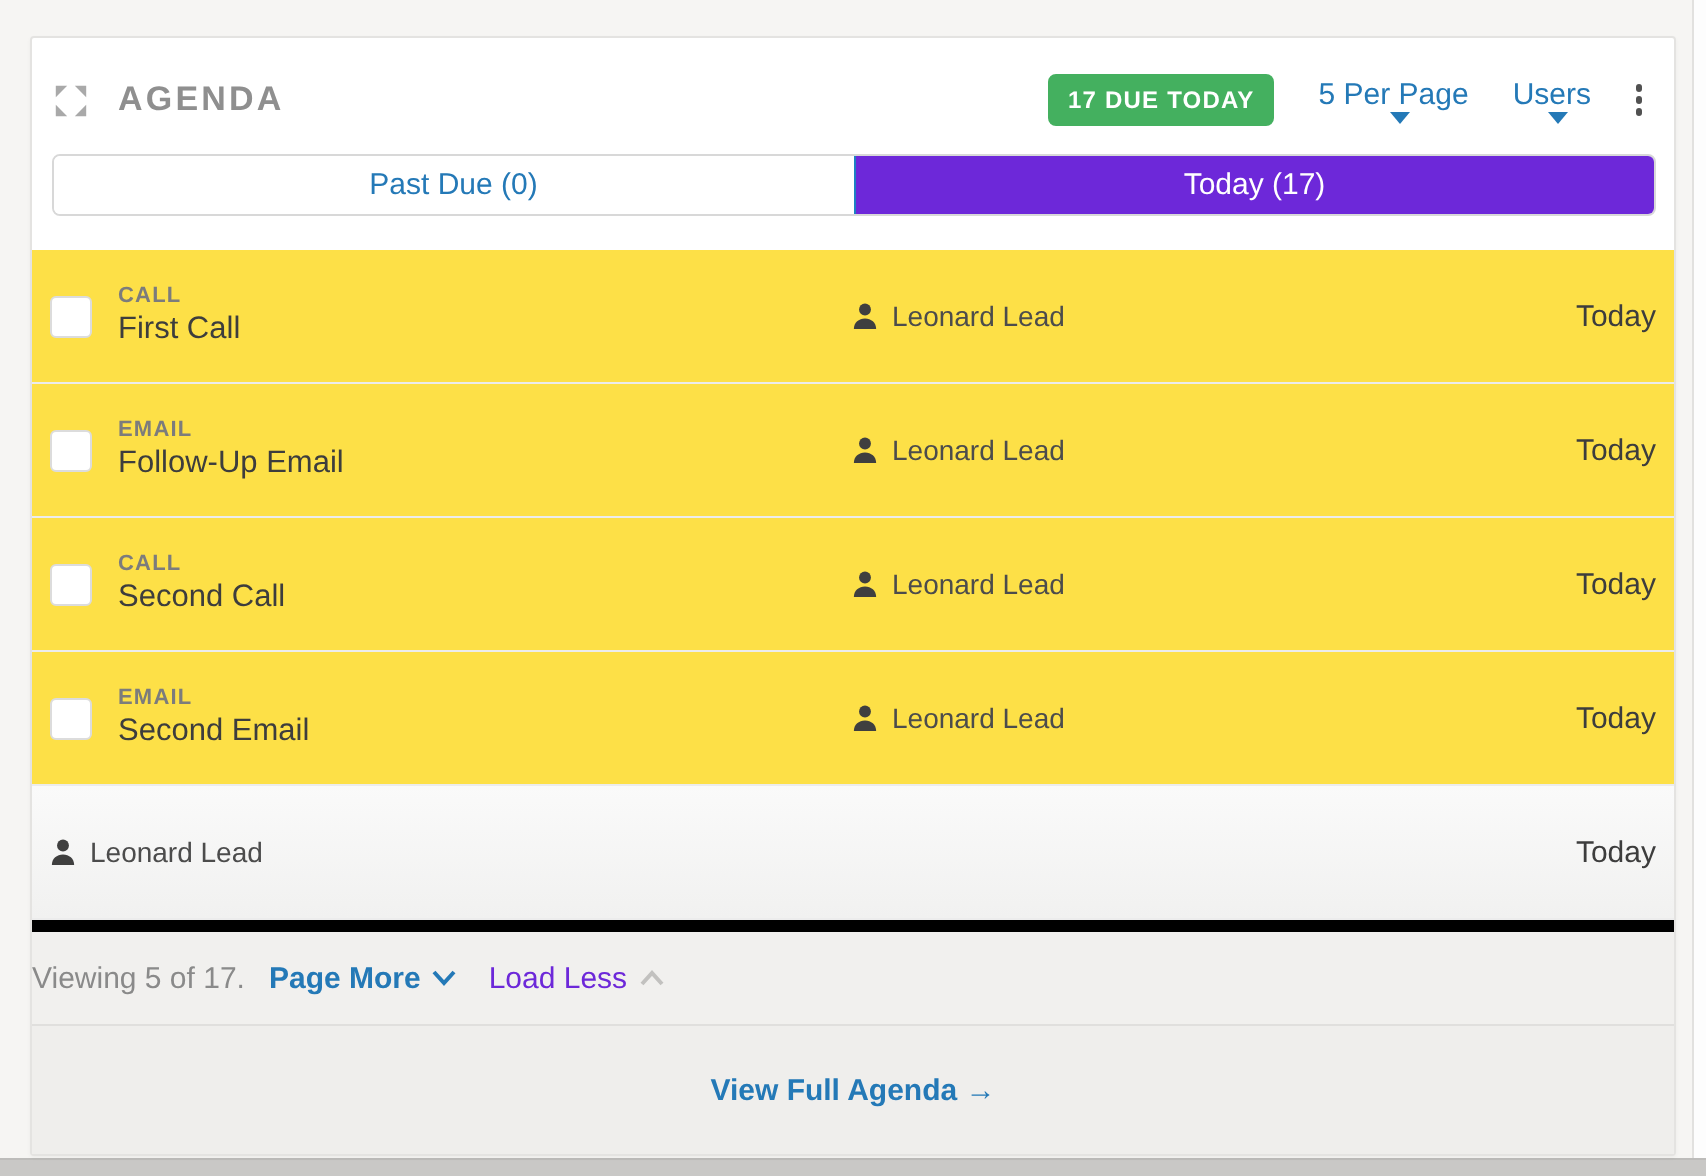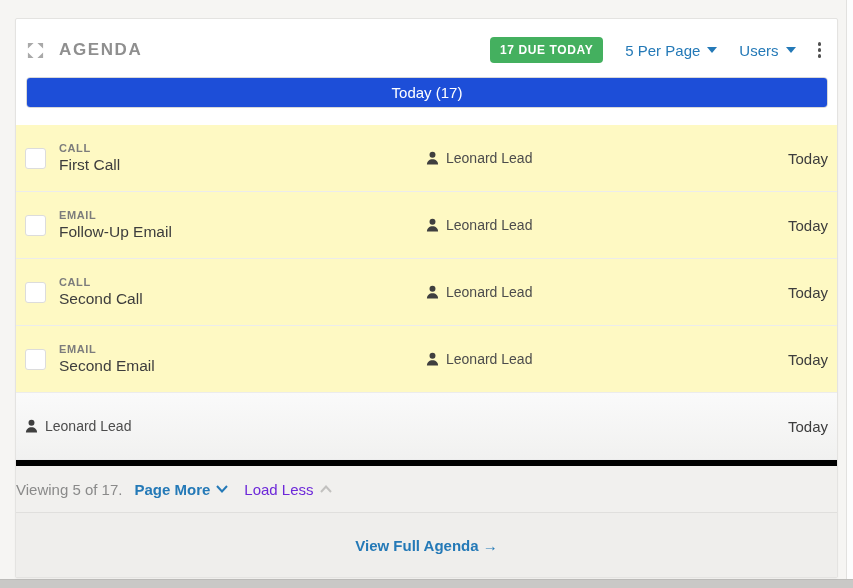--- a/index.html
+++ b/index.html
@@ -44,20 +44,21 @@
   .due-badge {
     background: #44b05f; color: #ffffff;
     font-size: 12px; font-weight: bold; letter-spacing: 0.6px;
     padding: 6px 10px; border-radius: 4px;
   }
   .dropdown {
     display: inline-flex; align-items: center;
     color: #2479b7; font-size: 15px;
     margin-left: 22px; cursor: pointer; background: none; border: none;
     font-family: inherit;
+    flex-direction: column;
   }
   .caret-icon { width: 10px; height: 6px; margin-left: 7px; display: inline-block; }
   .kebab-icon {
     margin-left: 18px; margin-right: 2px;
     display: inline-flex; flex-direction: column; align-items: center;
     gap: 2.5px; cursor: pointer; padding: 2px 4px; background: none; border: none;
   }
   .kebab-icon i { width: 3.5px; height: 3.5px; border-radius: 50%; background: #515151; display: block; }
 
   
@@ -65,29 +66,29 @@
     display: flex; margin: 0 9px 0 10px;
     border: 1px solid #d8d8d8; border-radius: 4px;
     overflow: hidden; height: 31px; flex: 0 0 auto;
   }
   .tab {
     flex: 1 1 0; display: flex; align-items: center; justify-content: center;
     background: #ffffff; color: #2479b7; font-size: 15px;
     border: none; cursor: pointer; font-family: inherit;
   }
   .tab + .tab { border-left: 1px solid #d8d8d8; }
-  .tab.active { background: #1d4ed8; color: #ffffff; border-left-color: #1e80c2; }
+  .tab.active { background: #6d28d9; color: #ffffff; border-left-color: #1e80c2; }
 
   
   .rows { flex: 0 0 auto; margin-top: 17px; }
   .row {
     display: flex; align-items: center;
     height: 67px; padding: 0 9px;
     border-bottom: 1px solid #ececec;
-    background: #fef9c3;
+    background: #fde047;
   }
   .row.highlight { background: linear-gradient(#fafafa, #f1f1f0); }
   .row-left { display: flex; align-items: center; width: 401px; flex: 0 0 auto; }
   .checkbox {
     width: 21px; height: 21px; background: #ffffff;
     border: 1px solid #dcdcdc; border-radius: 3px;
     cursor: pointer; flex: 0 0 auto;
   }
   .task-text { margin-left: 13px; }
   .task-type {
@@ -159,20 +160,21 @@
       </button>
       <button class="kebab-icon">
           <i></i>
           <i></i>
           <i></i>
         </button>
     </div>
   </div>
 
   <div class="tabs">
+    <button class="tab">Past Due (0)</button>
     <button class="tab active">Today (17)</button>
   </div>
 
   <div class="rows">
 
     <div class="row">
       <div class="row-left">
         <div class="checkbox"></div>
         <div class="task-text">
           <div class="task-type">CALL</div>

